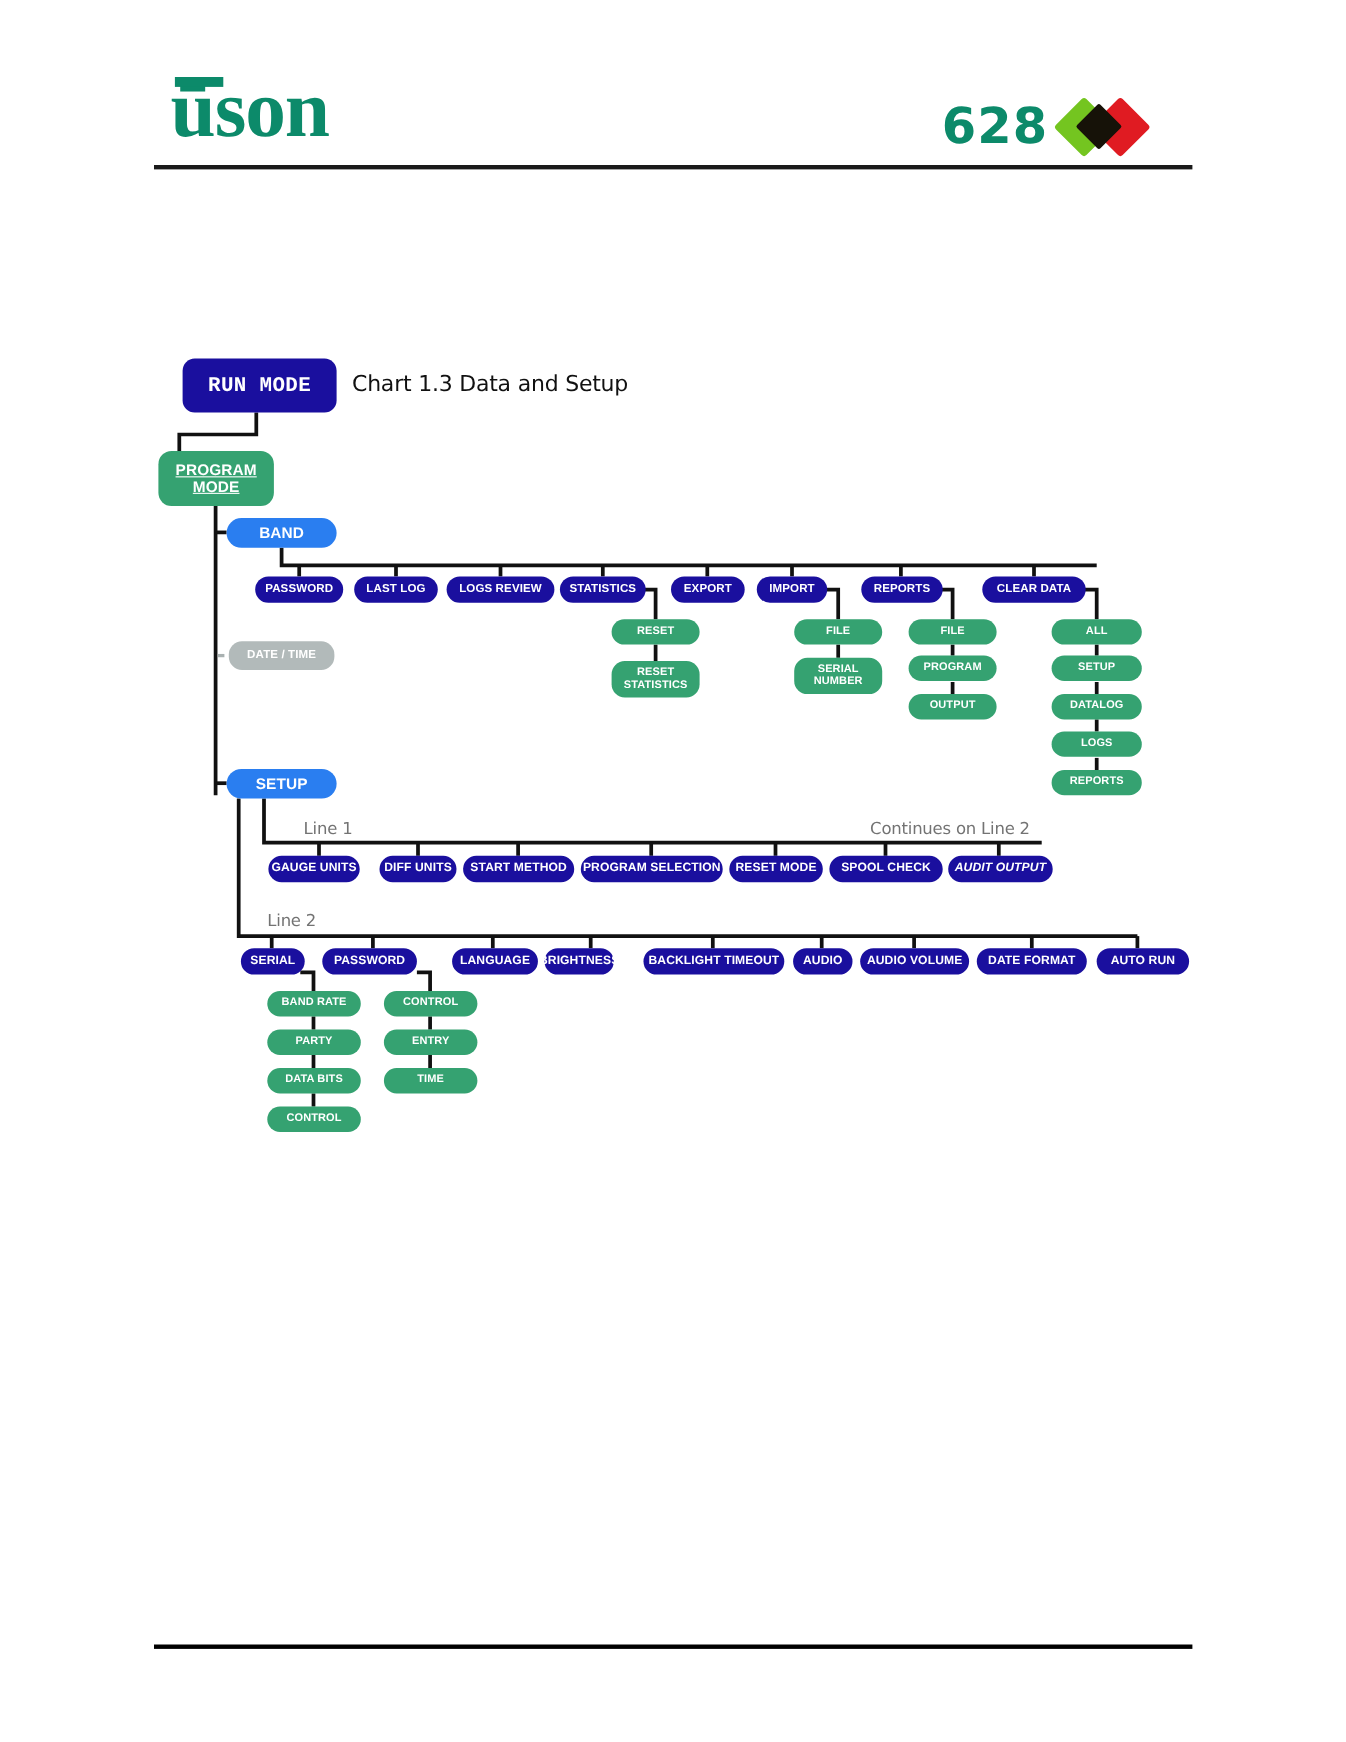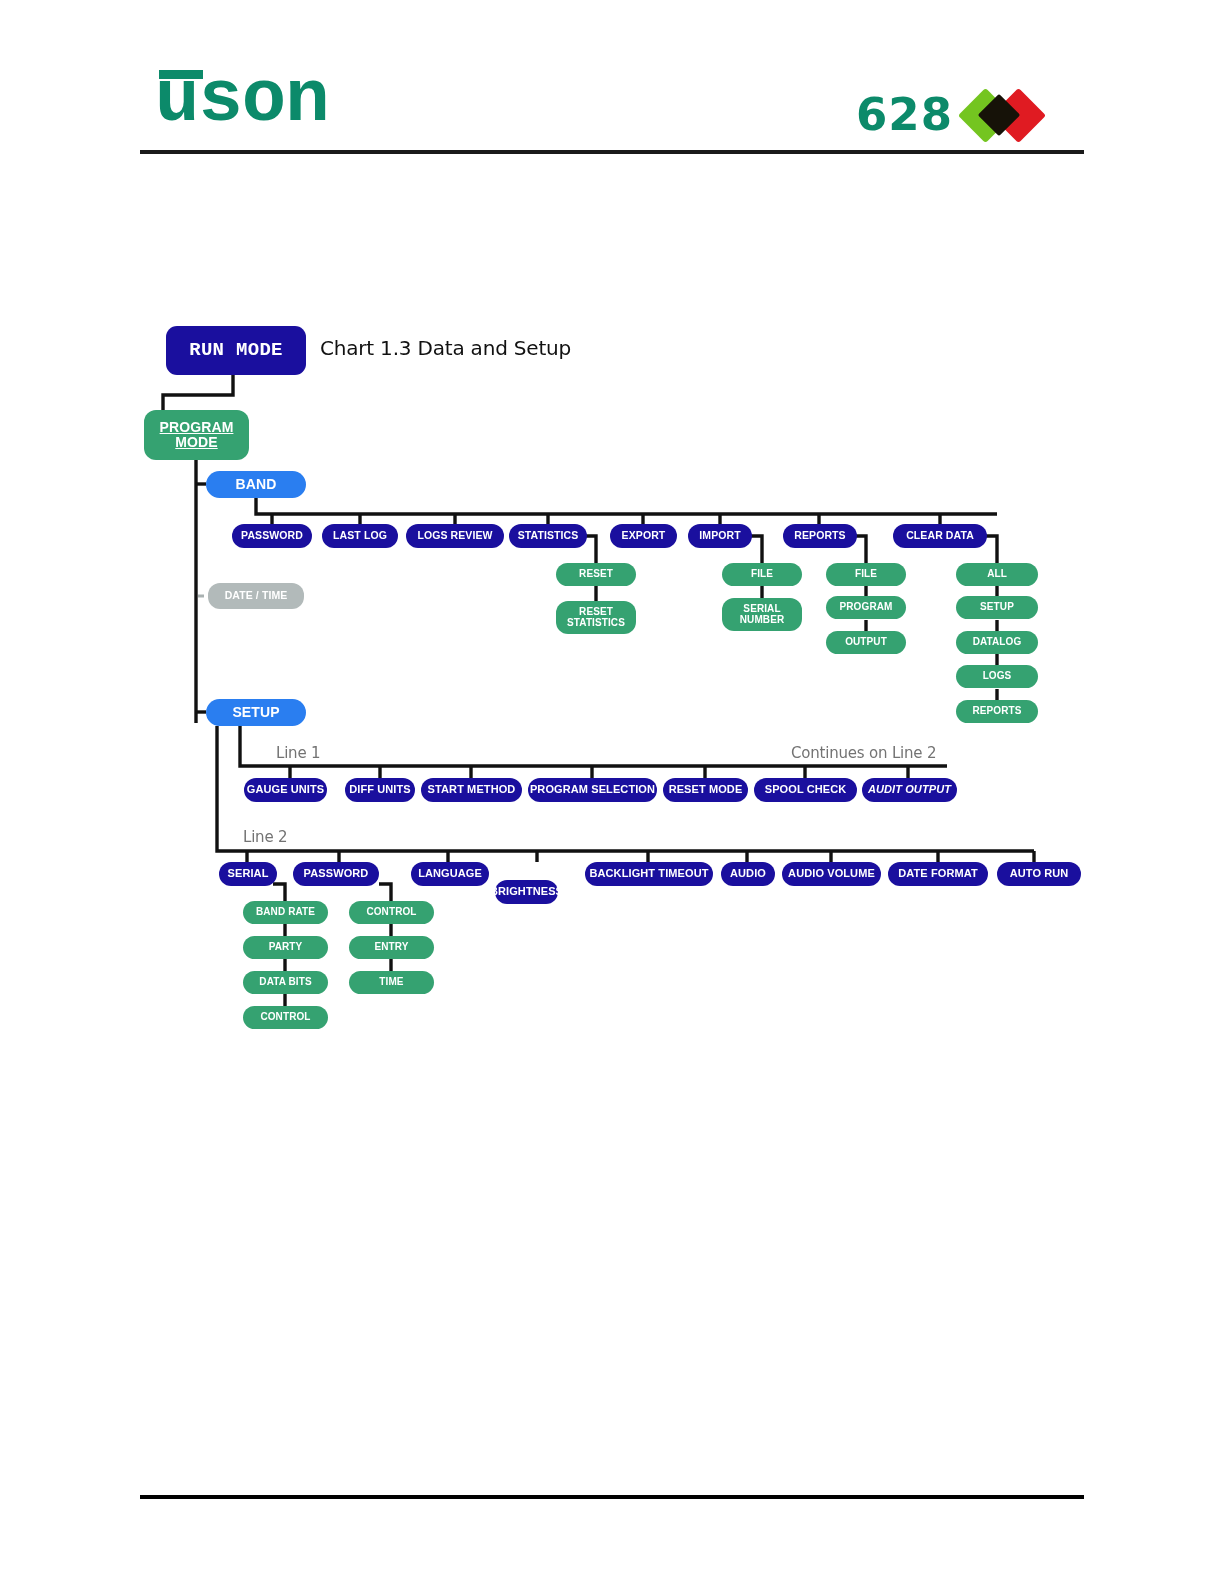--- a/index.html
+++ b/index.html
@@ -11,21 +11,21 @@
     position:relative;
     width:1224px;
     height:1584px;
     background:#fff;
     overflow:hidden;
   }
 
   
   .logo-wrap{position:absolute;left:155px;top:62px;}
   .logo-text{
-    font-family:Liberation Mono, monospace;
+    font-family:Liberation Serif, serif;
     font-size:74px;
     font-weight:700;
     color:#0c8a6a;
     letter-spacing:-1px;
     line-height:76px;
     white-space:nowrap;
   }
   .logo-bar{
     position:absolute;
     left:4px;top:8px;
@@ -244,21 +244,21 @@
     <div class="node n-navy t-l2" style="left:345px;top:778px;width:70px;height:24px;">DIFF UNITS</div>
     <div class="node n-navy t-l2" style="left:421px;top:778px;width:101px;height:24px;">START METHOD</div>
     <div class="node n-navy t-l2" style="left:528px;top:778px;width:129px;height:24px;">PROGRAM SELECTION</div>
     <div class="node n-navy t-l2" style="left:663px;top:778px;width:85px;height:24px;">RESET MODE</div>
     <div class="node n-navy t-l2" style="left:754px;top:778px;width:103px;height:24px;">SPOOL CHECK</div>
     <div class="node n-navy t-l2" style="left:862px;top:778px;width:95px;height:24px;font-style:italic;">AUDIT OUTPUT</div>
 
     <div class="node n-navy t-l2" style="left:219px;top:862px;width:58px;height:24px;">SERIAL</div>
     <div class="node n-navy t-l2" style="left:293px;top:862px;width:86px;height:24px;">PASSWORD</div>
     <div class="node n-navy t-l2" style="left:411px;top:862px;width:78px;height:24px;">LANGUAGE</div>
-    <div class="node n-navy t-l2" style="left:495px;top:880px;width:63px;height:24px;">BRIGHTNESS</div>
+    <div class="node n-navy t-l2" style="left:495px;top:862px;width:63px;height:24px;">BRIGHTNESS</div>
     <div class="node n-navy t-l2" style="left:585px;top:862px;width:128px;height:24px;">BACKLIGHT TIMEOUT</div>
     <div class="node n-navy t-l2" style="left:721px;top:862px;width:54px;height:24px;">AUDIO</div>
     <div class="node n-navy t-l2" style="left:782px;top:862px;width:99px;height:24px;">AUDIO VOLUME</div>
     <div class="node n-navy t-l2" style="left:888px;top:862px;width:100px;height:24px;">DATE FORMAT</div>
     <div class="node n-navy t-l2" style="left:997px;top:862px;width:84px;height:24px;">AUTO RUN</div>
 
     <div class="node n-green t-sub" style="left:243px;top:901px;width:85px;height:23px;">BAND RATE</div>
     <div class="node n-green t-sub" style="left:243px;top:936px;width:85px;height:23px;">PARTY</div>
     <div class="node n-green t-sub" style="left:243px;top:971px;width:85px;height:23px;">DATA BITS</div>
     <div class="node n-green t-sub" style="left:243px;top:1006px;width:85px;height:23px;">CONTROL</div>

